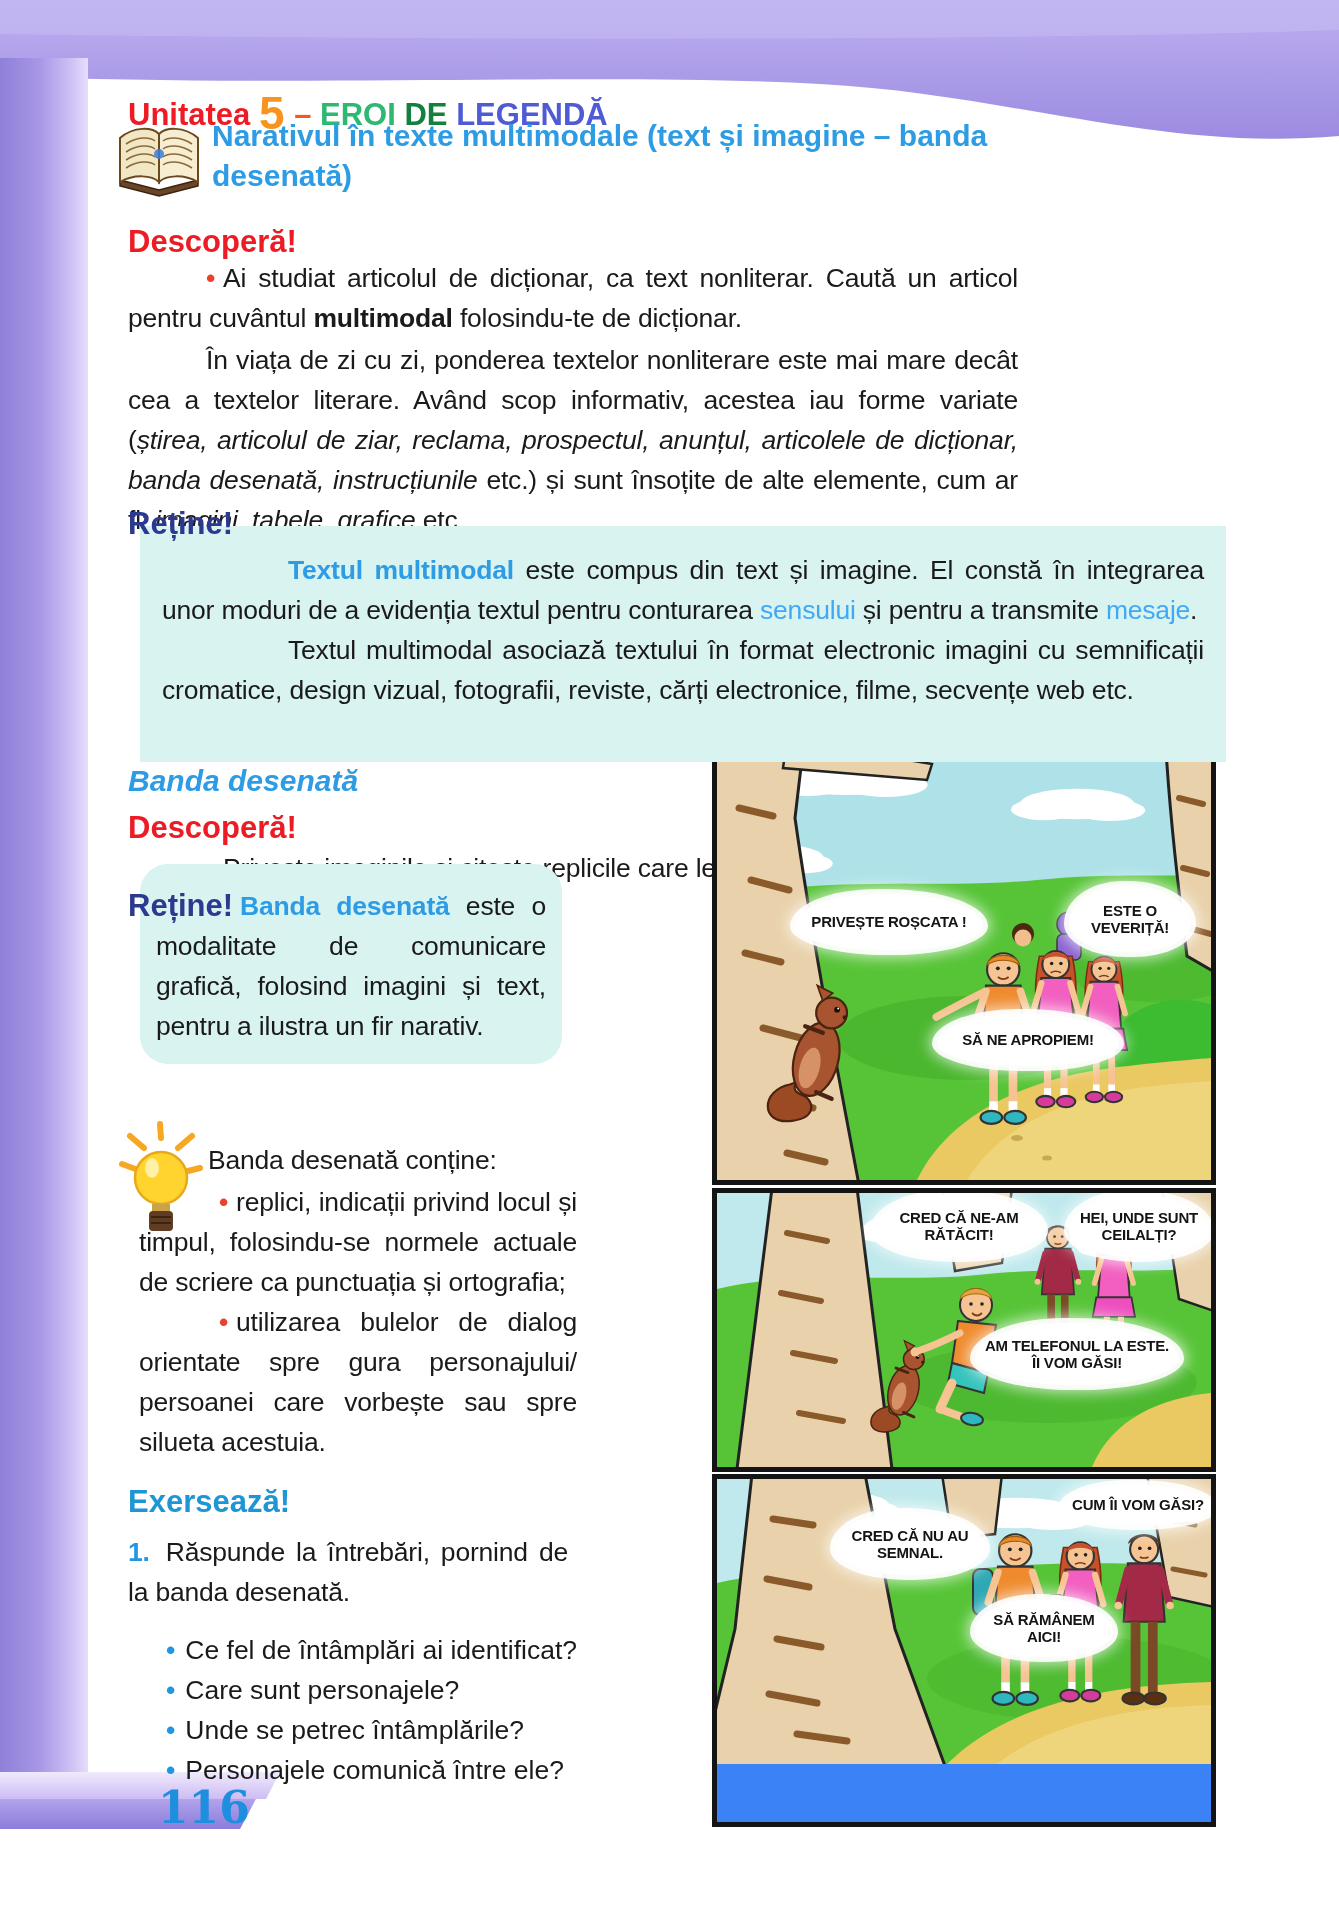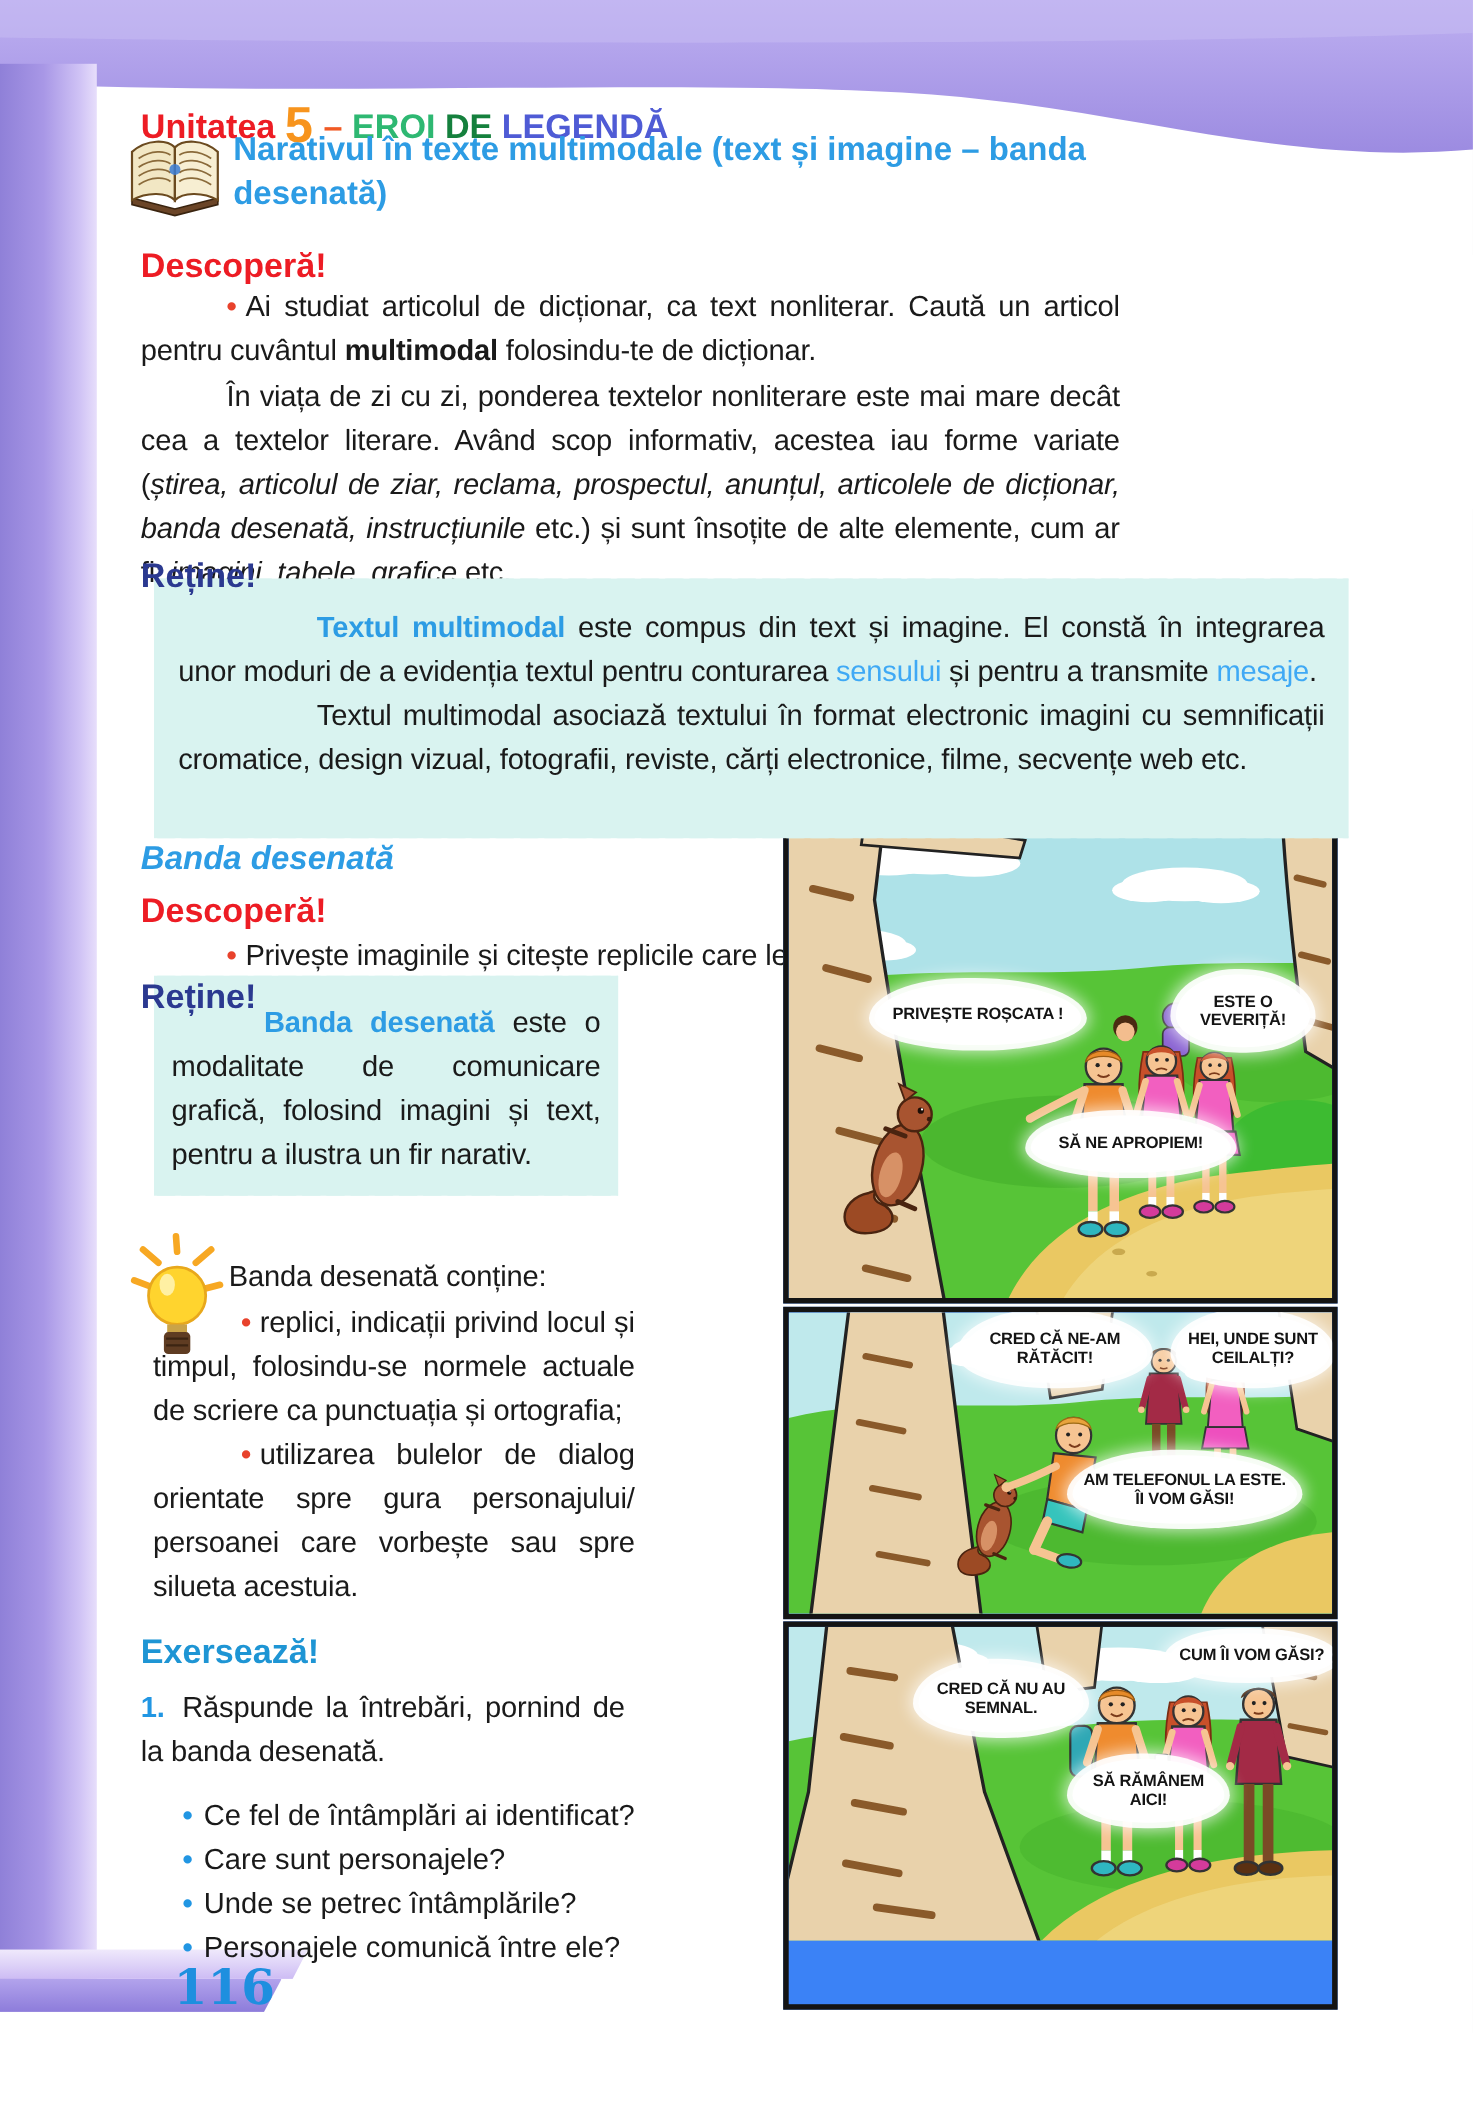--- a/index.html
+++ b/index.html
@@ -51,21 +51,21 @@
   .blue-word{color:#3fa9f5;margin-top:22px;}
 
   
   .retine-box{background:#d9f3f0;z-index:1;}
   .retine-box::before,.retine-box::after{content:"";position:absolute;left:0;right:0;height:10px;
      background-repeat:repeat-x;background-size:22px 10px;}
   .retine-box::before{top:-8px;background-image:radial-gradient(circle at 11px 10px,#d9f3f0 8px,rgba(0,0,0,0) 9px);}
   .retine-box::after{bottom:-8px;background-image:radial-gradient(circle at 11px 0px,#d9f3f0 8px,rgba(0,0,0,0) 9px);}
   .box1{left:140px;top:526px;width:1086px;height:236px;padding:24px 22px 0 22px;box-sizing:border-box;overflow:hidden;}
   .box1 .body-p{text-indent:126px;margin:0;}
-  .box2{left:140px;top:887px;width:422px;height:200px;padding:22px 16px 0 16px;box-sizing:border-box;overflow:hidden;}
+  .box2{left:140px;top:864px;width:422px;height:200px;padding:22px 16px 0 16px;box-sizing:border-box;overflow:hidden;border-radius:28px;}
   .box2 .body-p{text-indent:84px;margin:0;}
 
   
   .bulb-list{left:128px;top:1182px;width:438px;margin-left:11px;}
   .bulb-list p{margin:0;}
   .q-item-num{color:#2196e3;font-weight:bold;margin-right:16px;}
   .questions{left:166px;top:1630px;width:500px;list-style:none;margin:0;padding:0;}
   .questions li{font-size:26.5px;line-height:40px;}
   .questions .blt-blue{margin-right:10px;}
 

